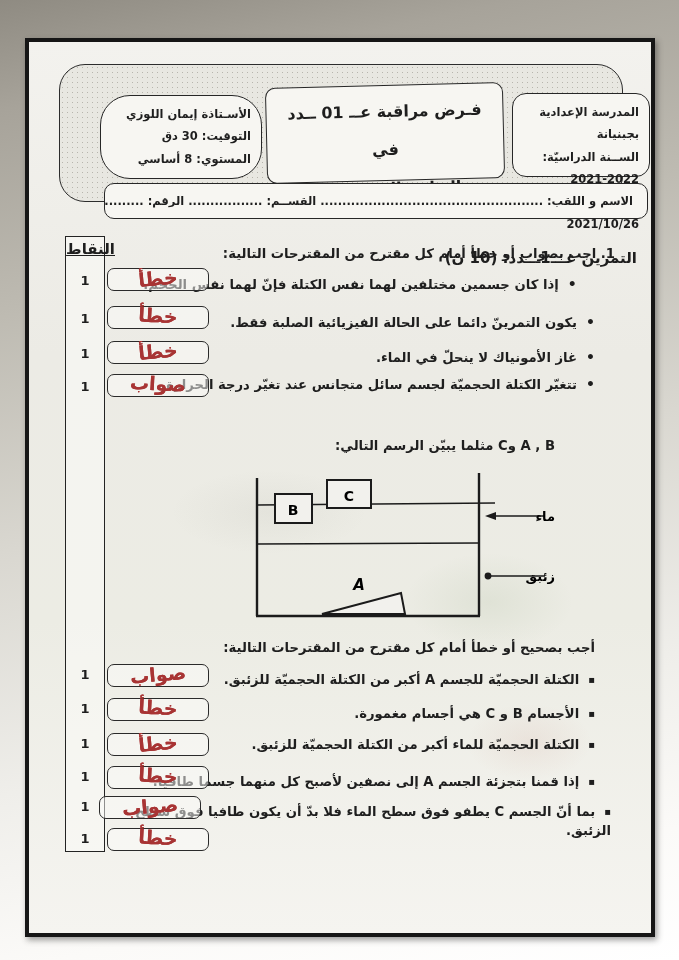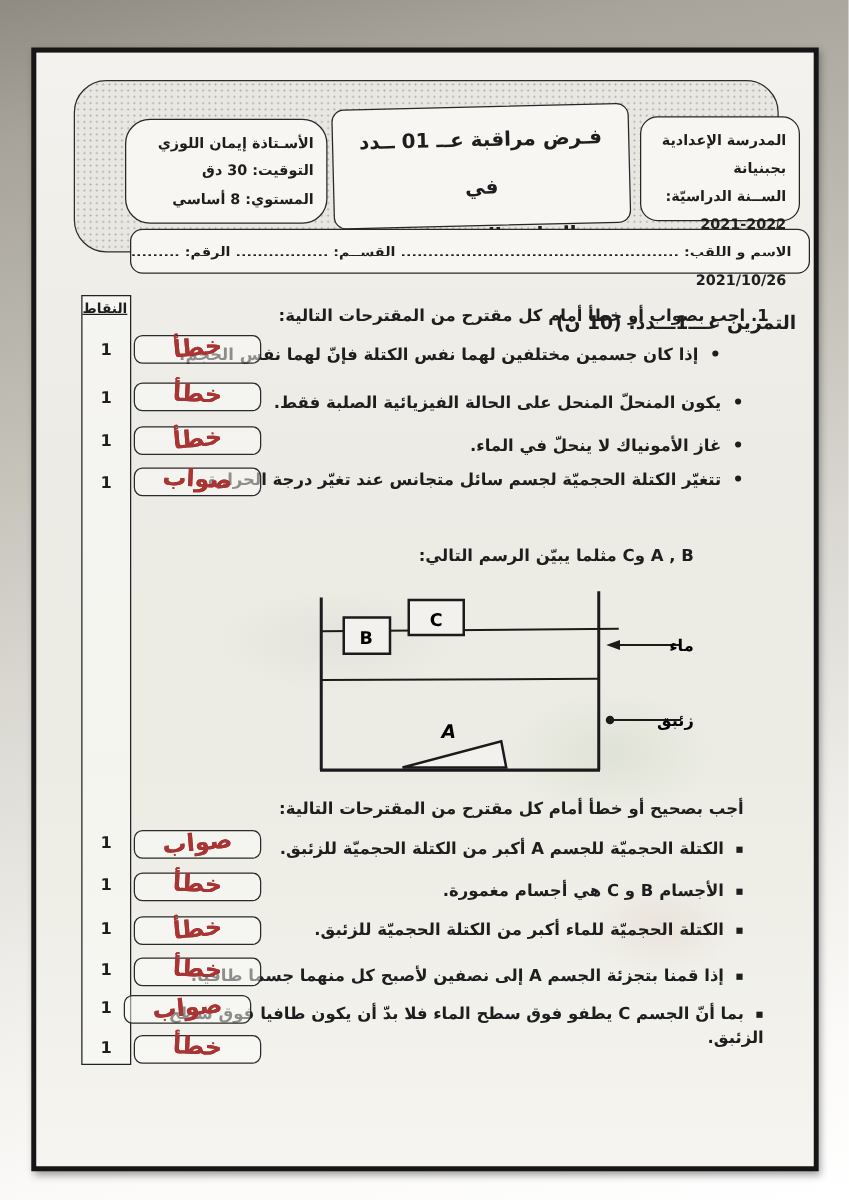--- a/index.html
+++ b/index.html
@@ -31,25 +31,25 @@
     border:1.5px solid #2c2c2c; border-radius:26px;
     background-color:#e8e7e1;
     background-image:radial-gradient(#b7b5ad 0.7px, transparent 0.8px);
     background-size:5px 5px;
   }
   .hbox {
     position:absolute; background:#f7f6f2; border:1.7px solid #272727;
     border-radius:14px; padding:7px 10px; line-height:1.95;
     font-size:11.5px; font-weight:700; text-align:right;
   }
-  .box-school { left:452px; top:28px; width:128px; height:84px; }
+  .box-school { left:452px; top:28px; width:138px; height:84px; }
   .box-title  { left:206px; top:20px; width:238px; height:96px;
                 transform:rotate(-1.4deg); text-align:center; font-size:16px;
                 font-weight:700; line-height:2.4; border-radius:10px; }
-  .box-teacher{ left:40px;  top:30px; width:162px; height:84px; border-radius:20px; }
+  .box-teacher{ left:40px;  top:30px; width:162px; height:84px; border-radius:30px; }
   .name-box {
     position:absolute; left:44px; top:118px; width:544px; height:36px;
     background:#f7f6f2; border:1.6px solid #272727; border-radius:10px;
     font-size:11.5px; font-weight:600; display:flex; align-items:center;
     padding:0 14px; white-space:nowrap; overflow:hidden;
   }
   
   .ex-title { position:absolute; right:14px; top:176px; font-size:15px; font-weight:700;margin-top:31px; }
   .intro    { position:absolute; font-size:13.2px; font-weight:600; }
   .q-row {
@@ -57,22 +57,22 @@
     font-size:13.2px; font-weight:600; line-height:1.45;
   }
   .q-row.round::before  { content:"•"; margin-left:9px; font-size:14px; }
   .q-row.square::before { content:"▪"; margin-left:9px; font-size:10px; vertical-align:1px; }
   
   .points-col {
     position:absolute; left:36px; top:194px; width:40px; height:616px;
     border:1.8px solid #232323; background:rgba(250,250,247,.6);
   }
   .points-header {
-    position:absolute; top:3px; left:0; width:100%; text-align:left;
-    font-size:11px; font-weight:700; text-decoration:underline;
+    position:absolute; top:3px; left:11px; width:100%; text-align:left;
+    font-size:15px; font-weight:700; text-decoration:underline;
   }
   .pt { position:absolute; left:0; width:100%; text-align:center;
         font-size:13px; font-weight:700; }
   
   .ans-box {
     position:absolute; left:78px; width:102px; height:23px;
     border:1.7px solid #2a2a2a; border-radius:7px; background:rgba(252,252,250,.5);
   }
   .ans-box .hand {
     position:absolute; left:50%; top:50%;
@@ -121,21 +121,21 @@
       <div class="pt" style="top:142px;">1</div>
       <div class="pt" style="top:430px;">1</div>
       <div class="pt" style="top:464px;">1</div>
       <div class="pt" style="top:499px;">1</div>
       <div class="pt" style="top:532px;">1</div>
       <div class="pt" style="top:562px;">1</div>
       <div class="pt" style="top:594px;">1</div>
     </div>
 
     <div class="q-row round" style="top:232px;text-align:center;"><span>إذا كان جسمين مختلفين لهما نفس الكتلة فإنّ لهما نفس الحجم.</span></div>
-    <div class="q-row round" style="top:270px;"><span>يكون المنحلّ المنحل على الحالة الفيزيائية الصلبة فقط.</span></div>
+    <div class="q-row round" style="top:270px;"><span>يكون التمرينّ دائما على الحالة الفيزيائية الصلبة فقط.</span></div>
     <div class="q-row round" style="top:305px;"><span>غاز الأمونياك لا ينحلّ في الماء.</span></div>
     <div class="q-row round" style="top:332px;"><span>تتغيّر الكتلة الحجميّة لجسم سائل متجانس عند تغيّر درجة الحرارة.</span></div>
 
     <div class="ans-box" style="top:226px;">
         <span class="hand">خطأ</span>
       </div>
     <div class="ans-box alt" style="top:264px;">
         <span class="hand">خطأ</span>
       </div>
     <div class="ans-box" style="top:299px;">

